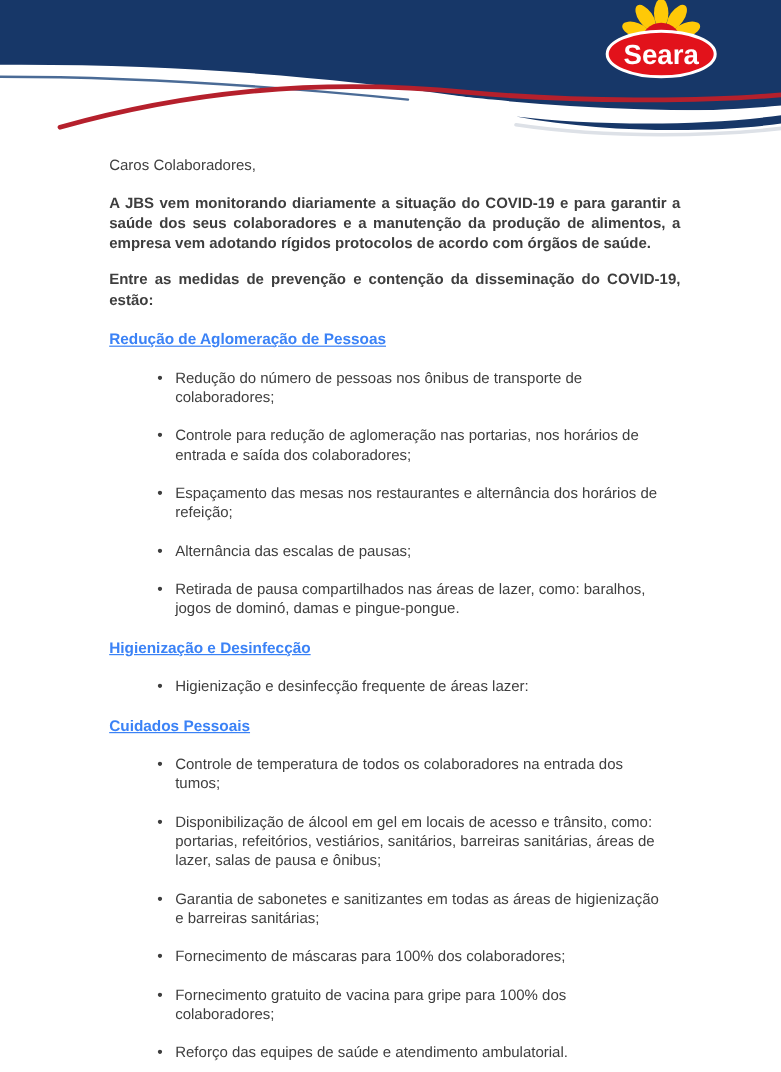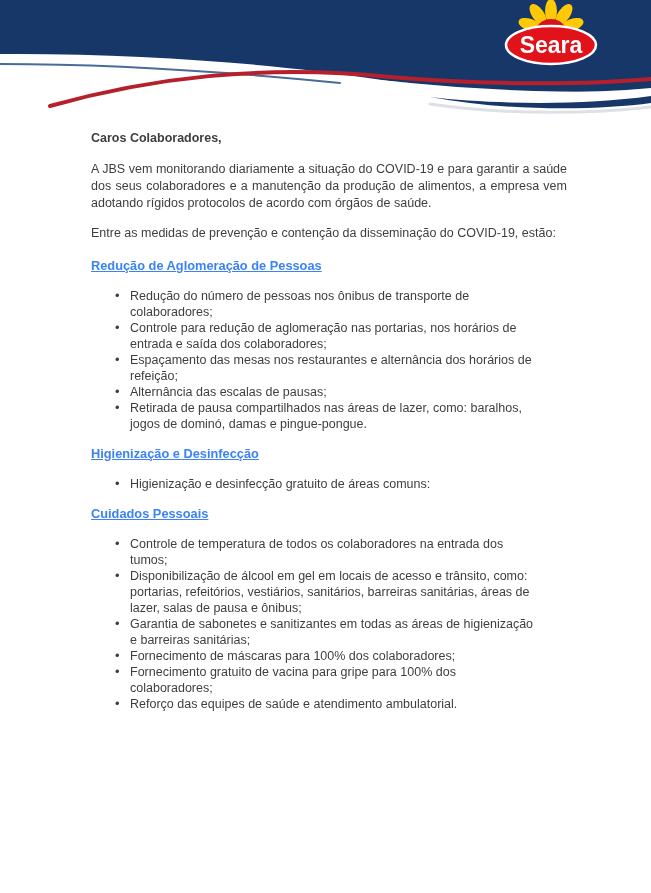--- a/index.html
+++ b/index.html
@@ -5,29 +5,29 @@
   html,body{margin:0;padding:0;background:#ffffff;}
   .page{
     position:relative;width:651px;height:893px;background:#ffffff;
     overflow:hidden;font-family:"Liberation Sans","DejaVu Sans",sans-serif;
   }
   .header-banner{position:absolute;top:0;left:0;width:651px;height:130px;}
   .content{
     position:absolute;left:91px;top:130px;width:480px;
     color:#3e3e3e;font-size:12.5px;line-height:17px;
   }
-  .salutation{font-weight:bold;margin:0 0 14px 0;}
-  .para{margin:0 4px 13px 0;text-align:justify;}
+  .salutation{font-weight:normal;margin:0 0 14px 0;}
+  .para{margin:0 4px 13px 0;text-align:justify;font-weight:bold;}
   .para.last{margin-bottom:15px;}
   .section-heading{
     font-weight:bold;text-decoration:underline;margin:0 0 14px 0;
     font-size:12.8px;color:#3b82f6;
   }
   ul.bullets{list-style:none;margin:0 0 13px 0;padding:0 0 0 39px;line-height:16px;}
-  ul.bullets li{position:relative;margin:0;padding:0;}
+  ul.bullets li{position:relative;margin:16px;padding:0;}
   ul.bullets li::before{
     content:"\2022";position:absolute;left:-15px;top:0;
     font-size:13px;color:#3e3e3e;
   }
   ul.sub-bullets{list-style:none;margin:0;padding:0 0 0 40px;}
   ul.sub-bullets li{position:relative;}
   ul.sub-bullets li::before{
     content:"\2022";position:absolute;left:-14px;top:0;
     font-size:11px;color:#3e3e3e;
   }
@@ -88,21 +88,21 @@
       <li><span class="li-text">Espaçamento das mesas nos restaurantes e alternância dos horários de
 refeição;</span></li>
       <li><span class="li-text">Alternância das escalas de pausas;</span></li>
       <li><span class="li-text">Retirada de pausa compartilhados nas áreas de lazer, como: baralhos,
 jogos de dominó, damas e pingue-pongue.</span></li>
     </ul>
 
     <p class="section-heading">Higienização e Desinfecção</p>
     <ul class="bullets">
       <li>
-        <span class="li-text">Higienização e desinfecção gratuito de áreas comuns:</span>
+        <span class="li-text">Higienização e desinfecção frequente de áreas lazer:</span>
       </li>
     </ul>
 
     <p class="section-heading">Cuidados Pessoais</p>
     <ul class="bullets">
       <li><span class="li-text">Controle de temperatura de todos os colaboradores na entrada dos
 tumos;</span></li>
       <li><span class="li-text">Disponibilização de álcool em gel em locais de acesso e trânsito, como:
 portarias, refeitórios, vestiários, sanitários, barreiras sanitárias, áreas de
 lazer, salas de pausa e ônibus;</span></li>

